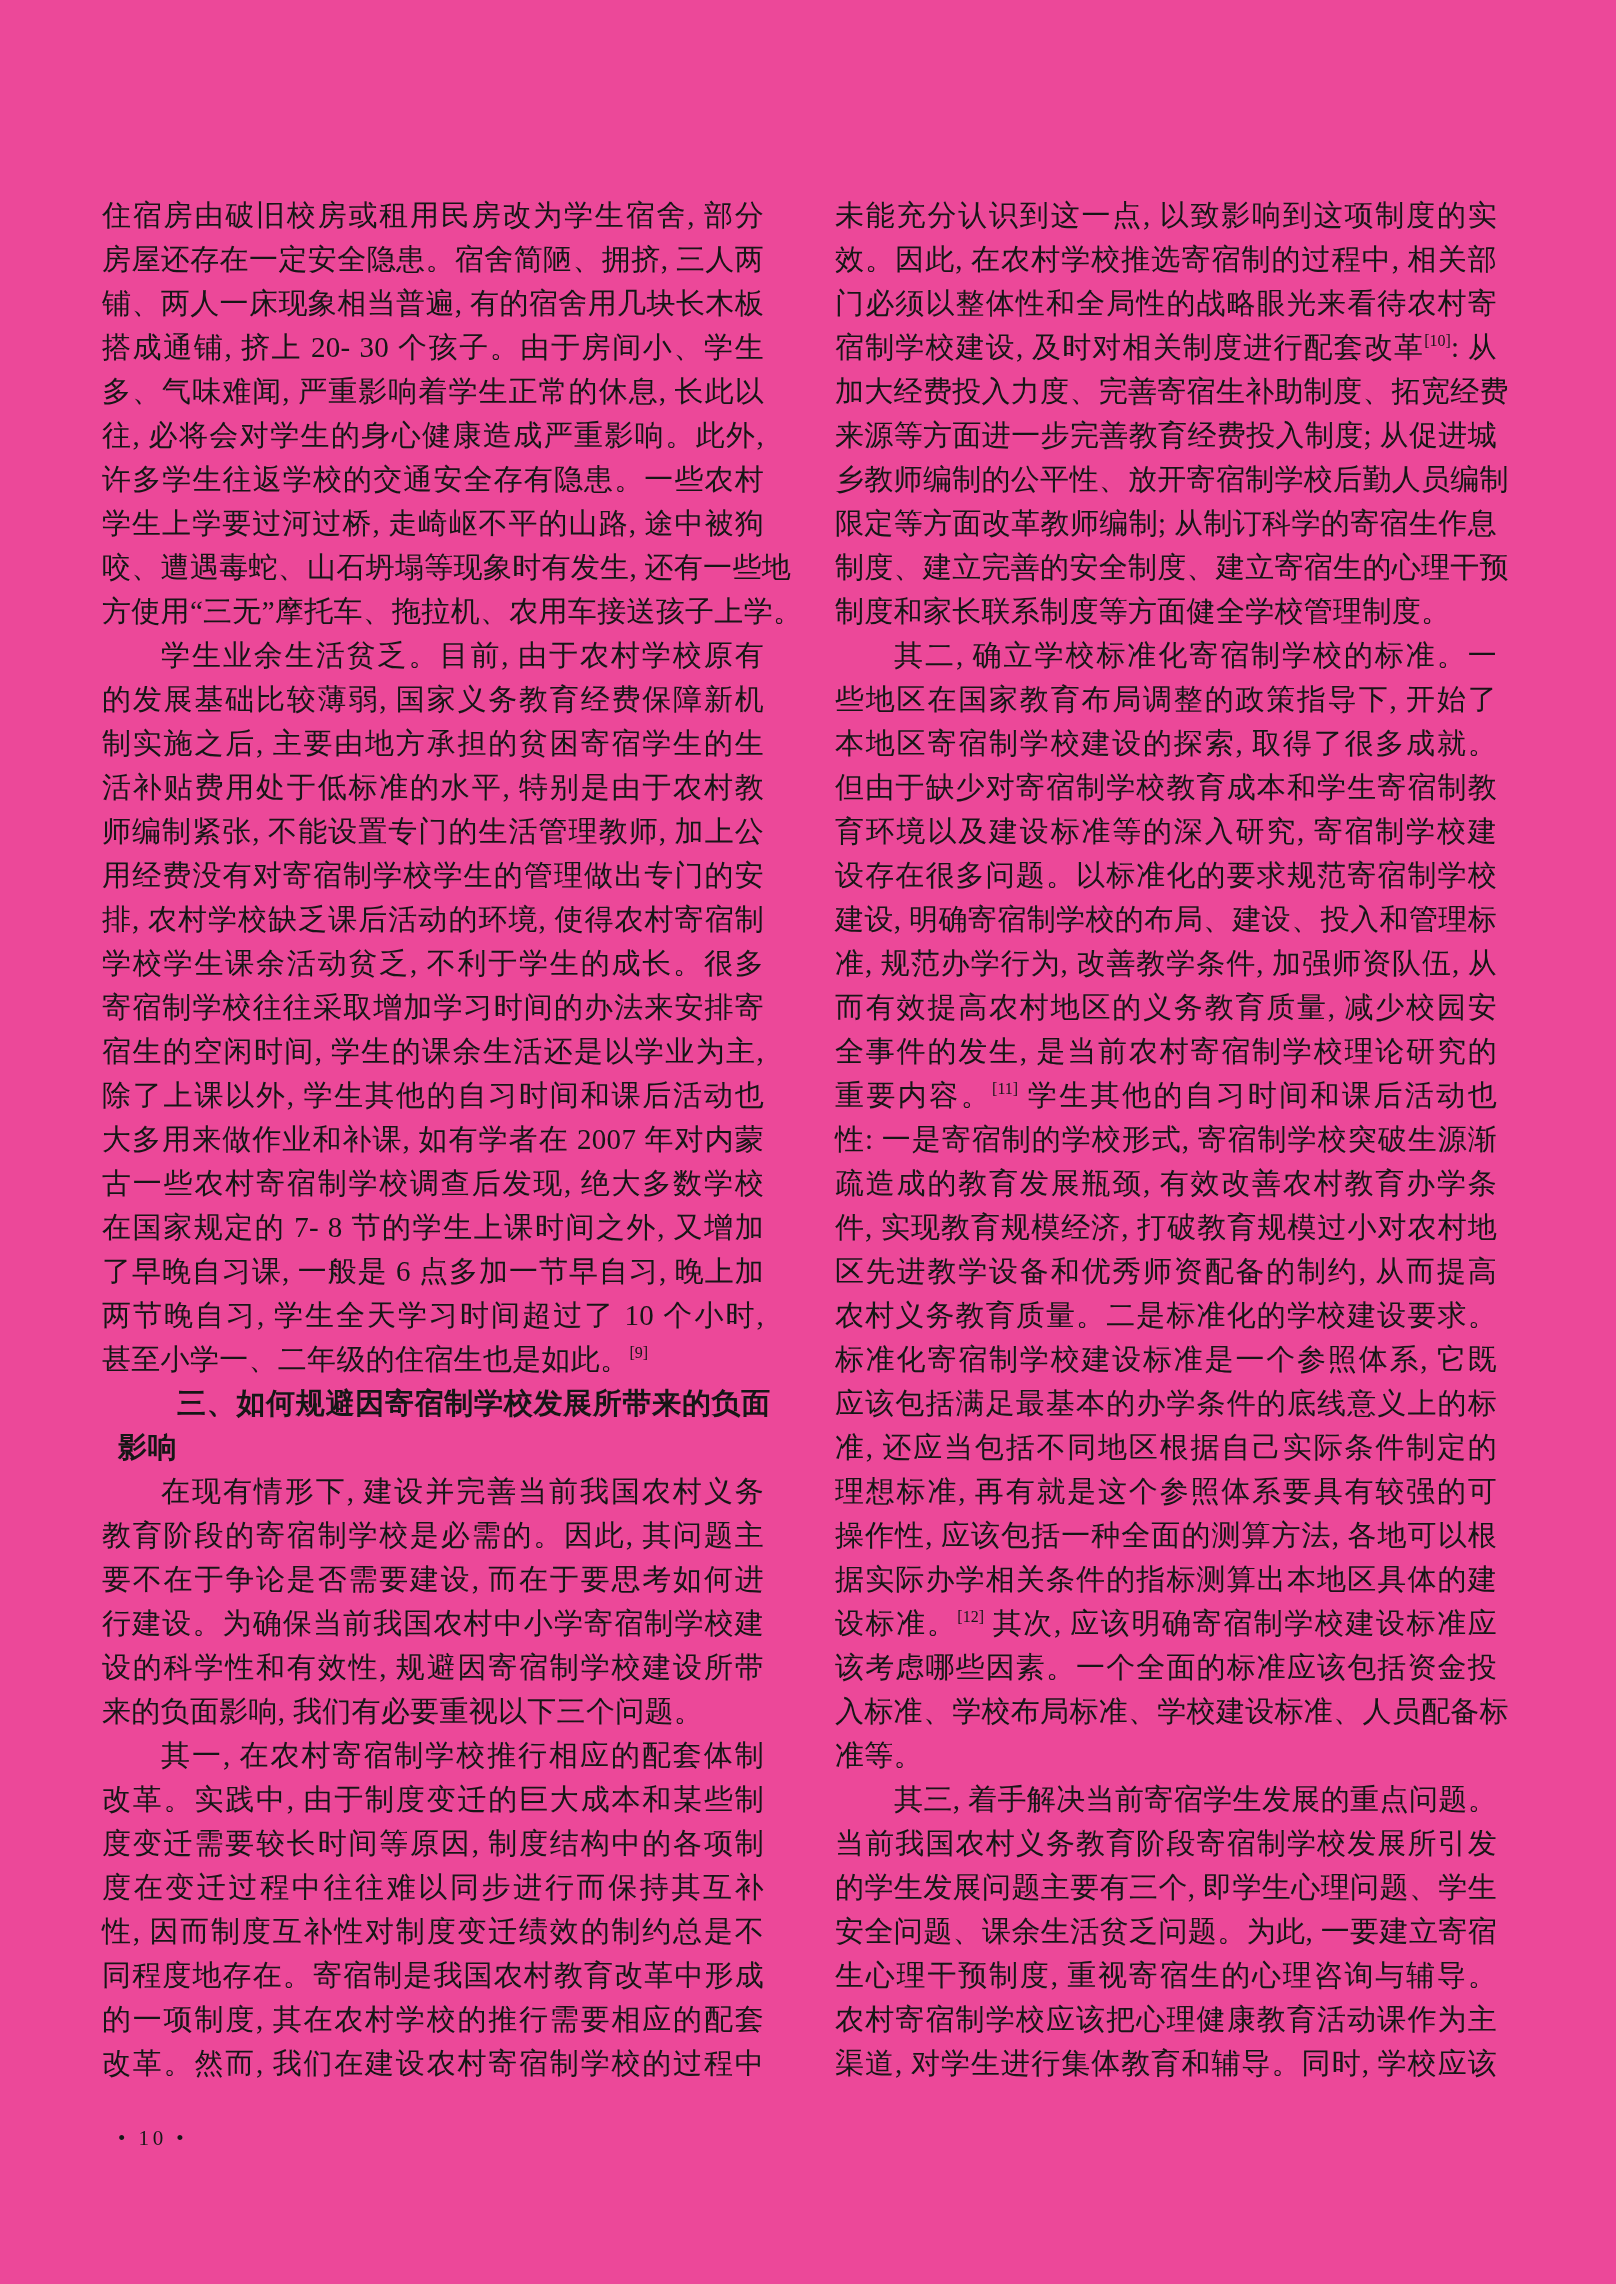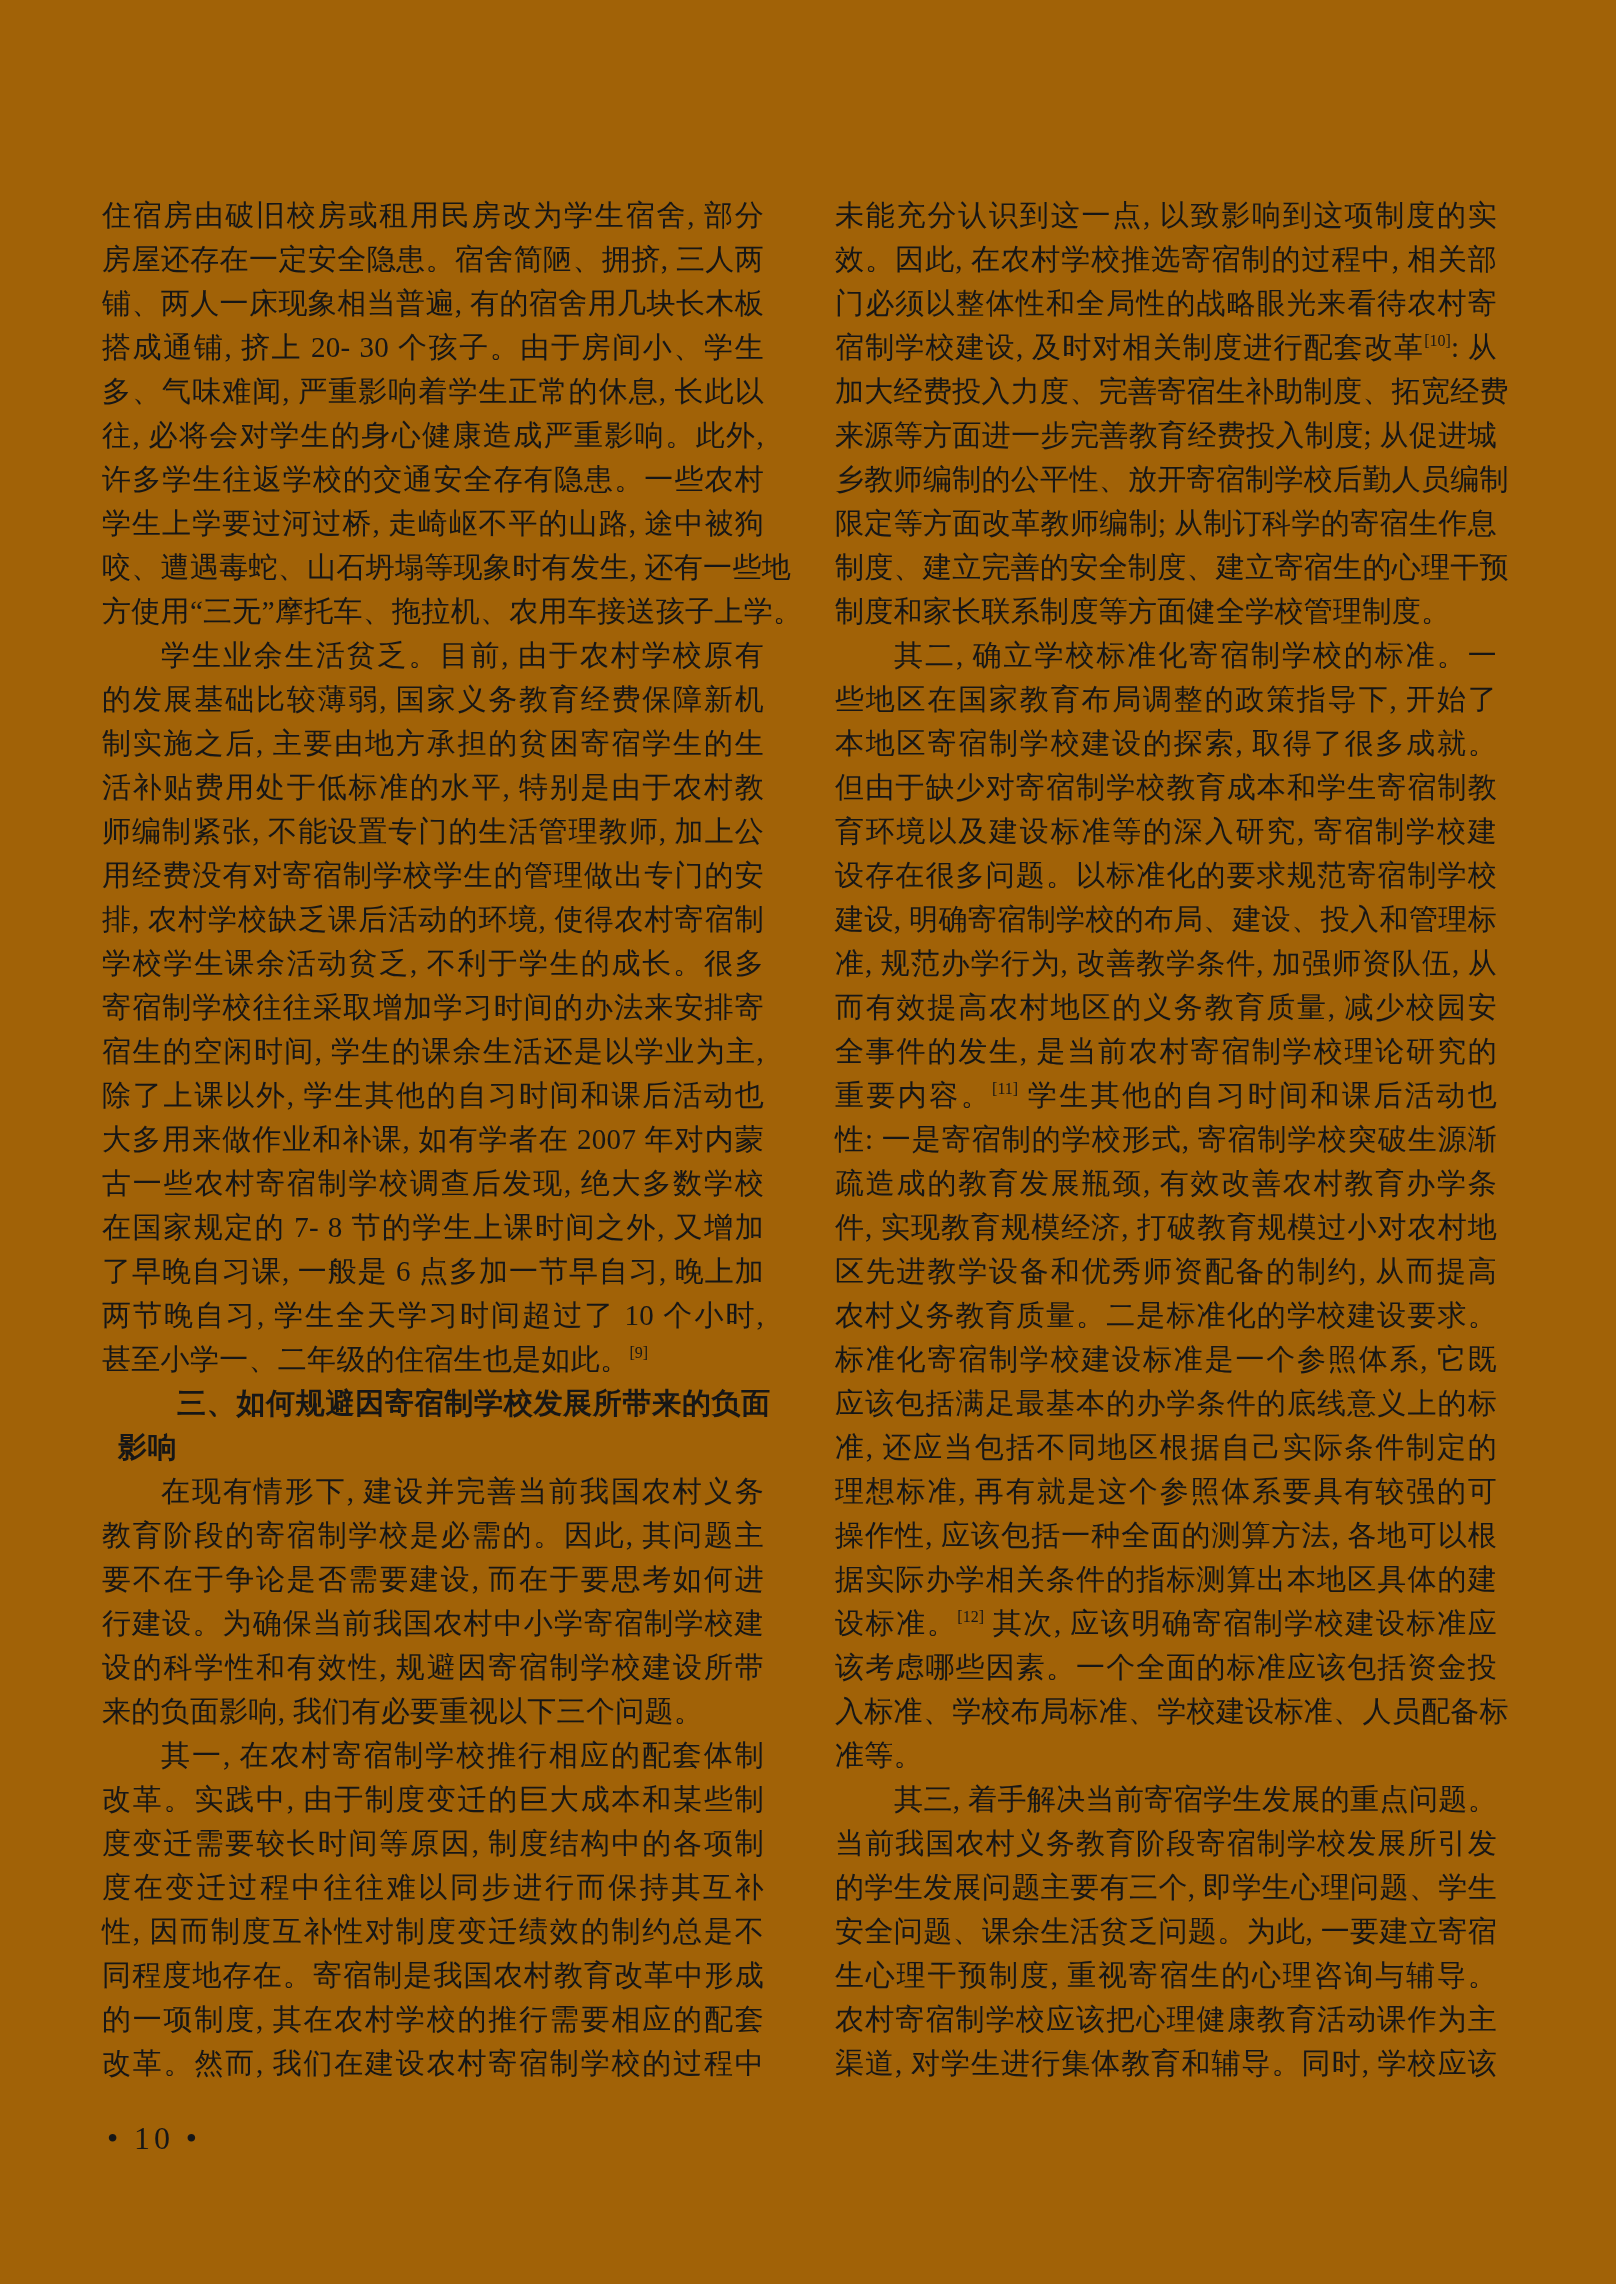--- a/index.html
+++ b/index.html
@@ -4,21 +4,21 @@
 <style>
   html, body {
     margin: 0;
     padding: 0;
     background: #ffffff;
   }
   .page {
     position: relative;
     width: 1616px;
     height: 2284px;
-    background: #a16207;
+    background: #ec4899;
     overflow: hidden;
     font-family: "Liberation Serif", "DejaVu Serif", serif;
     color: #161616;
   }
   .column {
     position: absolute;
     top: 193px;
     width: 662px;
   }
   #col-left  { left: 102px; }
@@ -46,25 +46,25 @@
     margin-left: 16px;
   }
   .line sup {
     font-size: 16px;
     line-height: 0;
     vertical-align: super;
     letter-spacing: 0;
   }
   .footer {
     position: absolute;
-    left: 107px;
+    left: 118px;
     top: 2119px;
     height: 39px;
     line-height: 39px;
-    font-size: 32px;
+    font-size: 21px;
     letter-spacing: 3.9px;
     color: #161616;
   }
 </style>
 </head>
 <body>
 
 <div class="page">
   <div class="column" id="col-left">
       <div class="line"><span>住宿房由破旧校房或租用民房改为学生宿舍, 部分</span></div>

